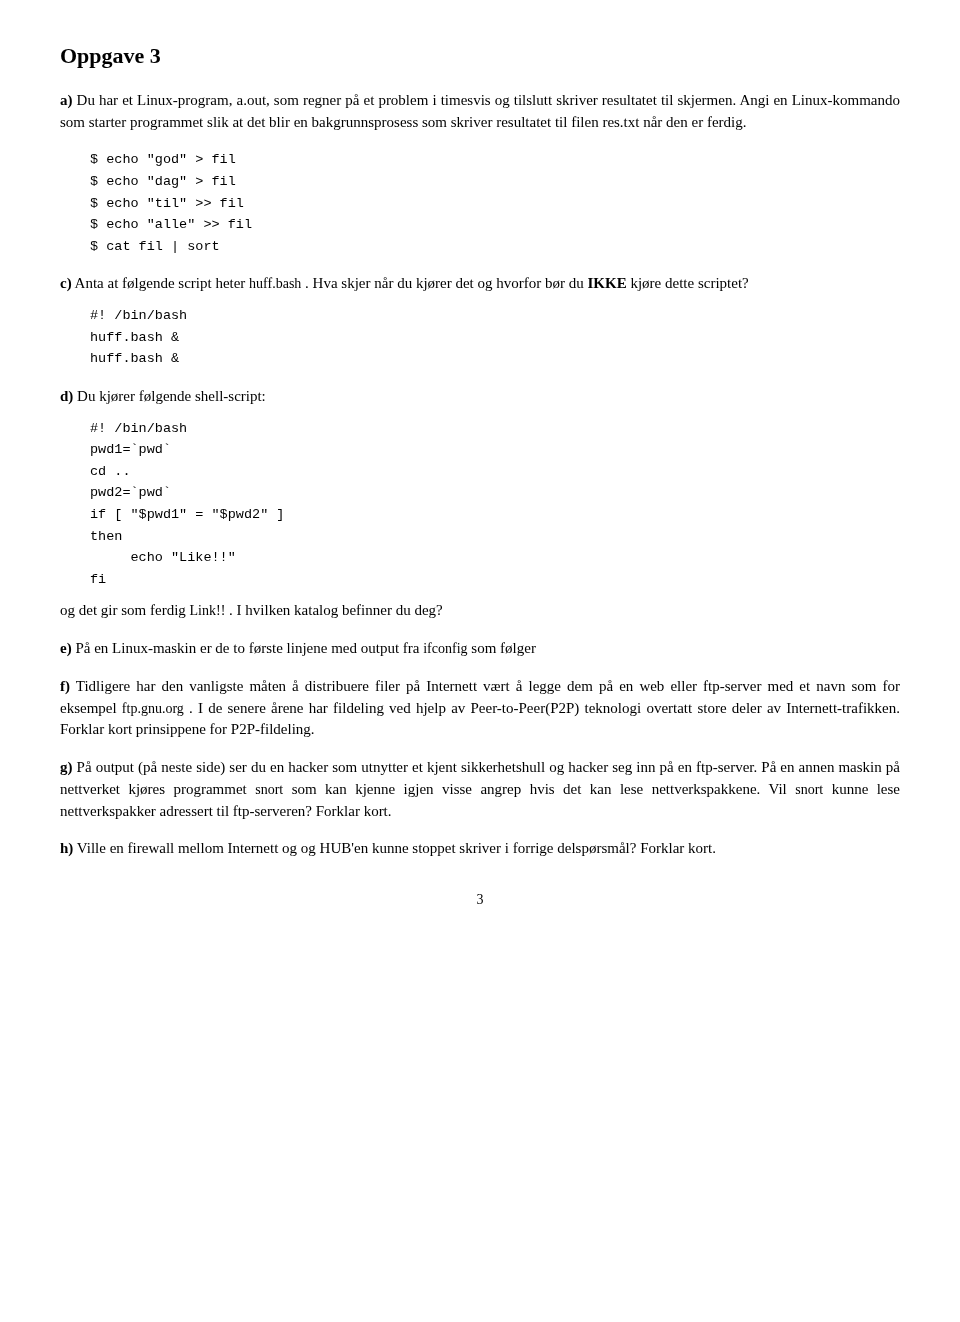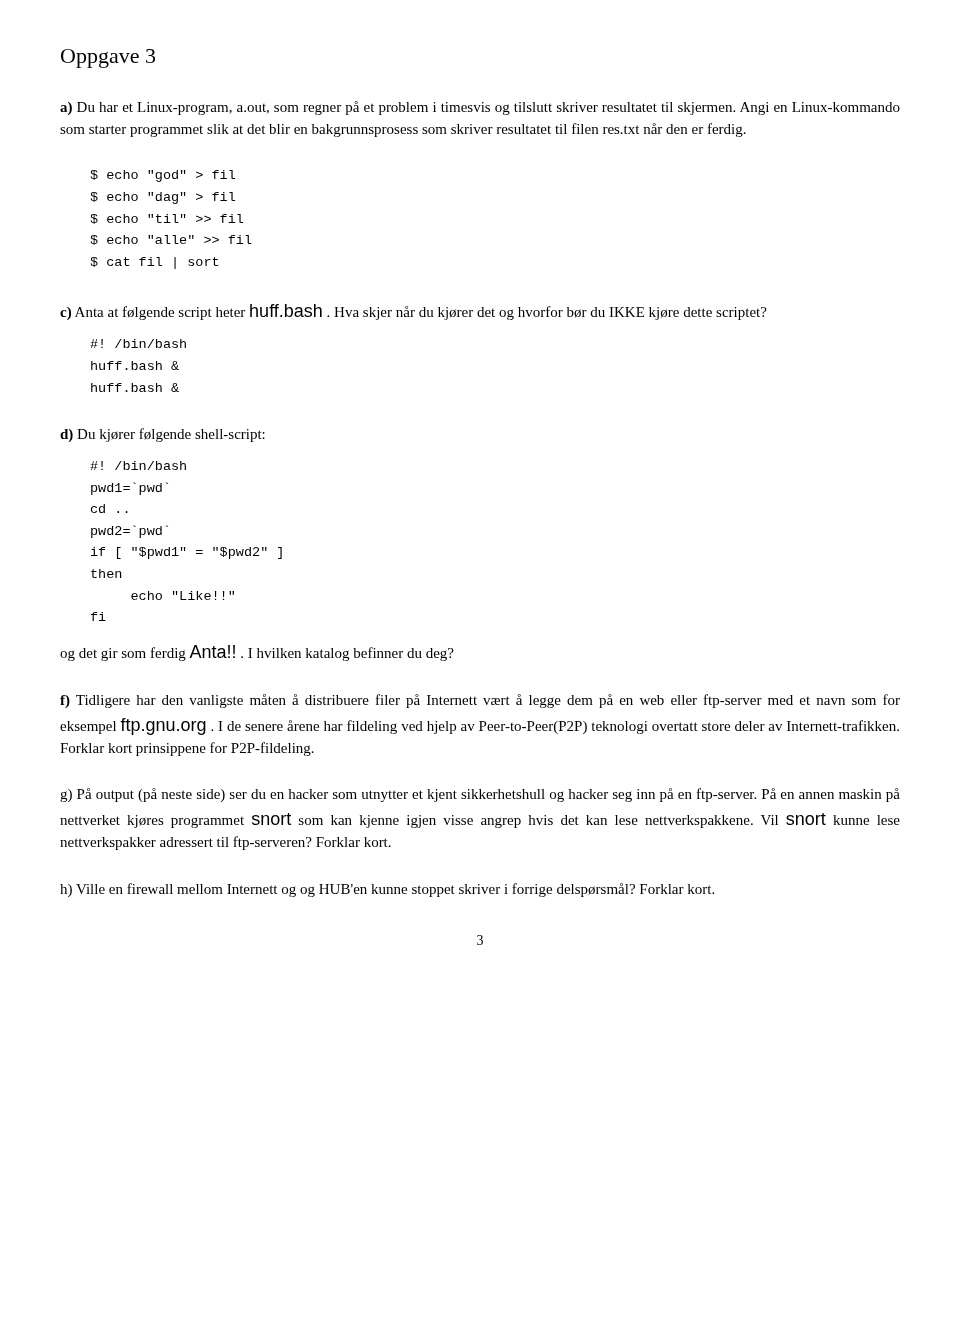--- a/index.html
+++ b/index.html
@@ -7,52 +7,51 @@
       background: #fff;
       color: #000;
       font-family: 'Times New Roman', Times, serif;
       font-size: 15px;
       line-height: 1.45;
       padding: 40px 60px 60px 60px;
       max-width: 960px;
     }
     h1 {
       font-size: 22px;
-      font-weight: normal;
+      font-weight: bold;
       margin-bottom: 18px;
     }
     .section {
       margin-bottom: 16px;
-      margin-top: 25px;
     }
     .section-label {
       font-weight: bold;
       display: inline;
     }
     .code-block {
       font-family: 'Courier New', Courier, monospace;
       font-size: 13.5px;
       margin: 10px 0 10px 30px;
       line-height: 1.6;
       white-space: pre;
     }
     .inline-code {
-      font-family: Liberation Sans, sans-serif;
-      font-size: 18px;
+      font-family: Liberation Serif, serif;
+      font-size: 14px;
     }
     p {
       margin-bottom: 8px;
       text-align: justify;
     }
     .page-number {
       text-align: center;
       margin-top: 30px;
       font-size: 14px;
     }
-    .bold { font-weight: normal; }
+    .bold { font-weight: bold; }
   </style>
 </head>
 <body>
 
 <h1>Oppgave 3</h1>
 
 <div class="section">
   <p>
     <span class="section-label">a)</span>
     <span> </span>
@@ -91,26 +90,32 @@
   <div class="code-block">#! /bin/bash
 pwd1=`pwd`
 cd ..
 pwd2=`pwd`
 if [ "$pwd1" = "$pwd2" ]
 then
      echo "Like!!"
 fi</div>
   <p>
     <span>og det gir som ferdig </span>
-    <span class="inline-code">Anta!!</span>
+    <span class="inline-code">Link!!</span>
     <span>. I hvilken katalog befinner du deg?</span>
   </p>
 </div>
 
 <div class="section">
+  <p>
+    <span class="section-label">e)</span>
+    <span> På en Linux-maskin er de to første linjene med output fra </span>
+    <span class="inline-code">ifconfig</span>
+    <span> som følger</span>
+  </p>
 </div>
 
 <div class="section">
   <p>
     <span class="section-label">f)</span>
     <span> </span>
     <span>Tidligere har den vanligste måten å distribuere filer på Internett vært å legge dem på en web eller ftp-server med et navn som for eksempel </span>
     <span class="inline-code">ftp.gnu.org</span>
     <span>. I de senere årene har fildeling ved hjelp av Peer-to-Peer(P2P) teknologi overtatt store deler av Internett-trafikken. Forklar kort prinsippene for P2P-fildeling.</span>
   </p>

